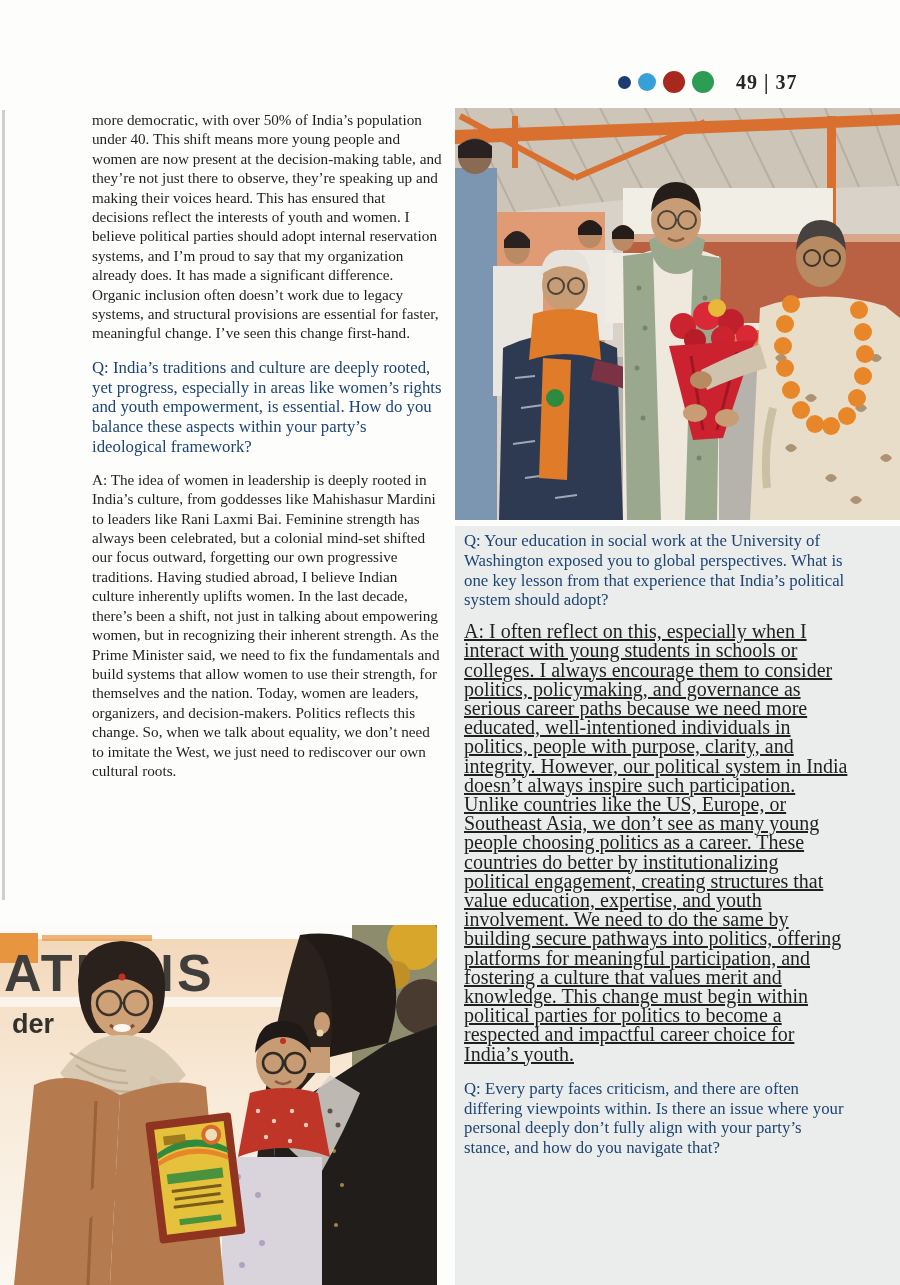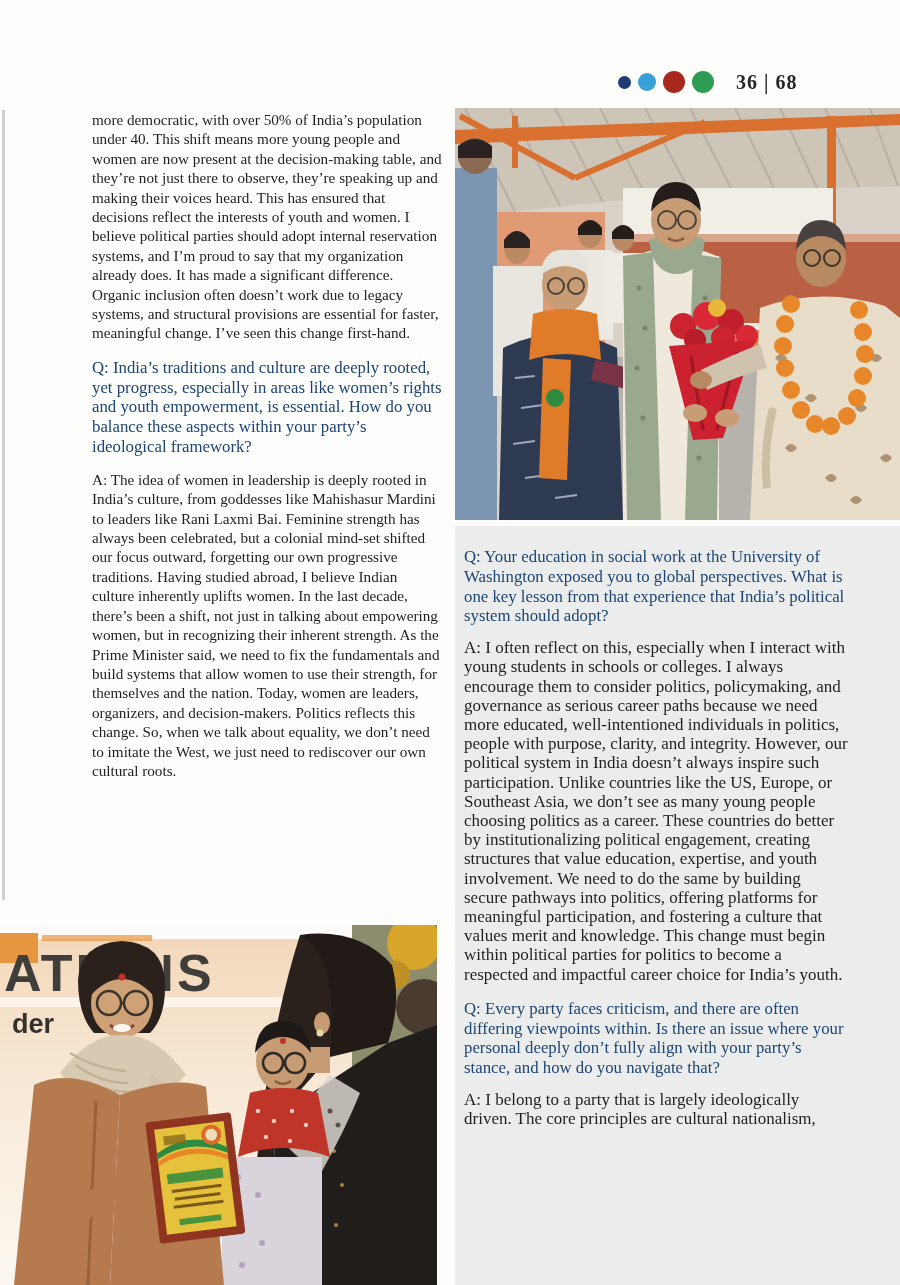--- a/index.html
+++ b/index.html
@@ -13,24 +13,24 @@
   .dots{display:flex;align-items:center;gap:7px;}
   .dot{border-radius:50%;}
   .dot.d1{width:13px;height:13px;}
   .dot.d2{width:18px;height:18px;}
   .dot.d3{width:22px;height:22px;}
   .dot.d4{width:22px;height:22px;}
   .page-number{margin-left:22px;font-size:20px;font-weight:bold;color:#272727;letter-spacing:1px;}
   .left-col{position:absolute;left:92px;top:110px;width:350px;}
   .right-col{position:absolute;left:464px;top:531px;width:384px;}
   p.body{margin:0;font-size:15.2px;line-height:19.4px;color:#1f1f1f;text-align:left;}
-  .right-col p.body{font-size:17px;line-height:19.2px;}
+  .right-col p.body{font-size:20px;line-height:19.2px;text-decoration:underline;}
   h2.question{margin:0;font-size:16.8px;line-height:19.8px;font-weight:normal;color:#1d4472;}
   .left-col h2.question{margin-top:15px;margin-bottom:13px;}
-  .right-col h2.question{margin-top:16px;margin-bottom:12px;}
+  .right-col h2.question{margin-top:0;margin-bottom:12px;}
   .right-col h2.q3{margin-top:15px;}
   .right-col p.a3{margin-top:0;}
   .right-col p.a2{margin-bottom:15px;}
   .gray-panel{position:absolute;left:455px;top:526px;width:445px;height:759px;background:#ebedec;}
   .photo{position:absolute;overflow:hidden;}
   .photo-top-right{left:455px;top:108px;width:445px;height:412px;}
   .photo-bottom-left{left:0;top:925px;width:437px;height:360px;}
   svg{display:block;}
 </style>
 </head>
@@ -40,21 +40,21 @@
 
   <div class="edge-line"></div>
 
   <div class="header">
     <div class="dots">
       <span class="dot d1" style="background: rgb(30, 60, 114);"></span>
       <span class="dot d2" style="background: rgb(55, 160, 216);"></span>
       <span class="dot d3" style="background: rgb(168, 40, 30);"></span>
       <span class="dot d4" style="background: rgb(45, 156, 85);"></span>
     </div>
-    <span class="page-number">36 | 68</span>
+    <span class="page-number">49 | 37</span>
   </div>
 
   <div class="left-col">
     <p class="body">more democratic, with over 50% of India’s population under 40. This shift means more young people and women are now present at the decision-making table, and they’re not just there to observe, they’re speaking up and making their voices heard. This has ensured that decisions reflect the interests of youth and women. I believe political parties should adopt internal reservation systems, and I’m proud to say that my organization already does. It has made a significant difference. Organic inclusion often doesn’t work due to legacy systems, and structural provisions are essential for faster, meaningful change. I’ve seen this change first-hand.</p>
     <h2 class="question">Q: India’s traditions and culture are deeply rooted, yet progress, especially in areas like women’s rights and youth empowerment, is essential. How do you balance these aspects within your party’s ideological framework?</h2>
     <p class="body">A: The idea of women in leadership is deeply rooted in India’s culture, from goddesses like Mahishasur Mardini to leaders like Rani Laxmi Bai. Feminine strength has always been celebrated, but a colonial mind-set shifted our focus outward, forgetting our own progressive traditions. Having studied abroad, I believe Indian culture inherently uplifts women. In the last decade, there’s been a shift, not just in talking about empowering women, but in recognizing their inherent strength. As the Prime Minister said, we need to fix the fundamentals and build systems that allow women to use their strength, for themselves and the nation. Today, women are leaders, organizers, and decision-makers. Politics reflects this change. So, when we talk about equality, we don’t need to imitate the West, we just need to rediscover our own cultural roots.</p>
   </div>
 
   <div class="gray-panel"></div>
 
@@ -216,21 +216,20 @@
         <path d="M305,236 Q270,250 246,262 L252,282 Q284,268 312,260 Z" fill="#cfc3ae"></path>
         <ellipse cx="246" cy="272" rx="11" ry="9" fill="#b78a62"></ellipse>
       </g>
     </svg>
   </div>
 
   <div class="right-col">
     <h2 class="question">Q: Your education in social work at the University of Washington exposed you to global perspectives. What is one key lesson from that experience that India’s political system should adopt?</h2>
     <p class="body a2">A: I often reflect on this, especially when I interact with young students in schools or colleges. I always encourage them to consider politics, policymaking, and governance as serious career paths because we need more educated, well-intentioned individuals in politics, people with purpose, clarity, and integrity. However, our political system in India doesn’t always inspire such participation. Unlike countries like the US, Europe, or Southeast Asia, we don’t see as many young people choosing politics as a career. These countries do better by institutionalizing political engagement, creating structures that value education, expertise, and youth involvement. We need to do the same by building secure pathways into politics, offering platforms for meaningful participation, and fostering a culture that values merit and knowledge. This change must begin within political parties for politics to become a respected and impactful career choice for India’s youth.</p>
     <h2 class="question q3">Q: Every party faces criticism, and there are often differing viewpoints within. Is there an issue where your personal deeply don’t fully align with your party’s stance, and how do you navigate that?</h2>
-    <p class="body a3">A: I belong to a party that is largely ideologically driven. The core principles are cultural nationalism,</p>
   </div>
 
   <div class="photo photo-bottom-left">
     <svg width="437" height="360" viewBox="0 0 437 360">
       <defs>
         <linearGradient id="bannerGrad" x1="0" y1="0" x2="0" y2="1">
           <stop offset="0" stop-color="#f3d8bb"></stop>
           <stop offset="0.45" stop-color="#f8ead8"></stop>
           <stop offset="1" stop-color="#fbf7f0"></stop>
         </linearGradient>

